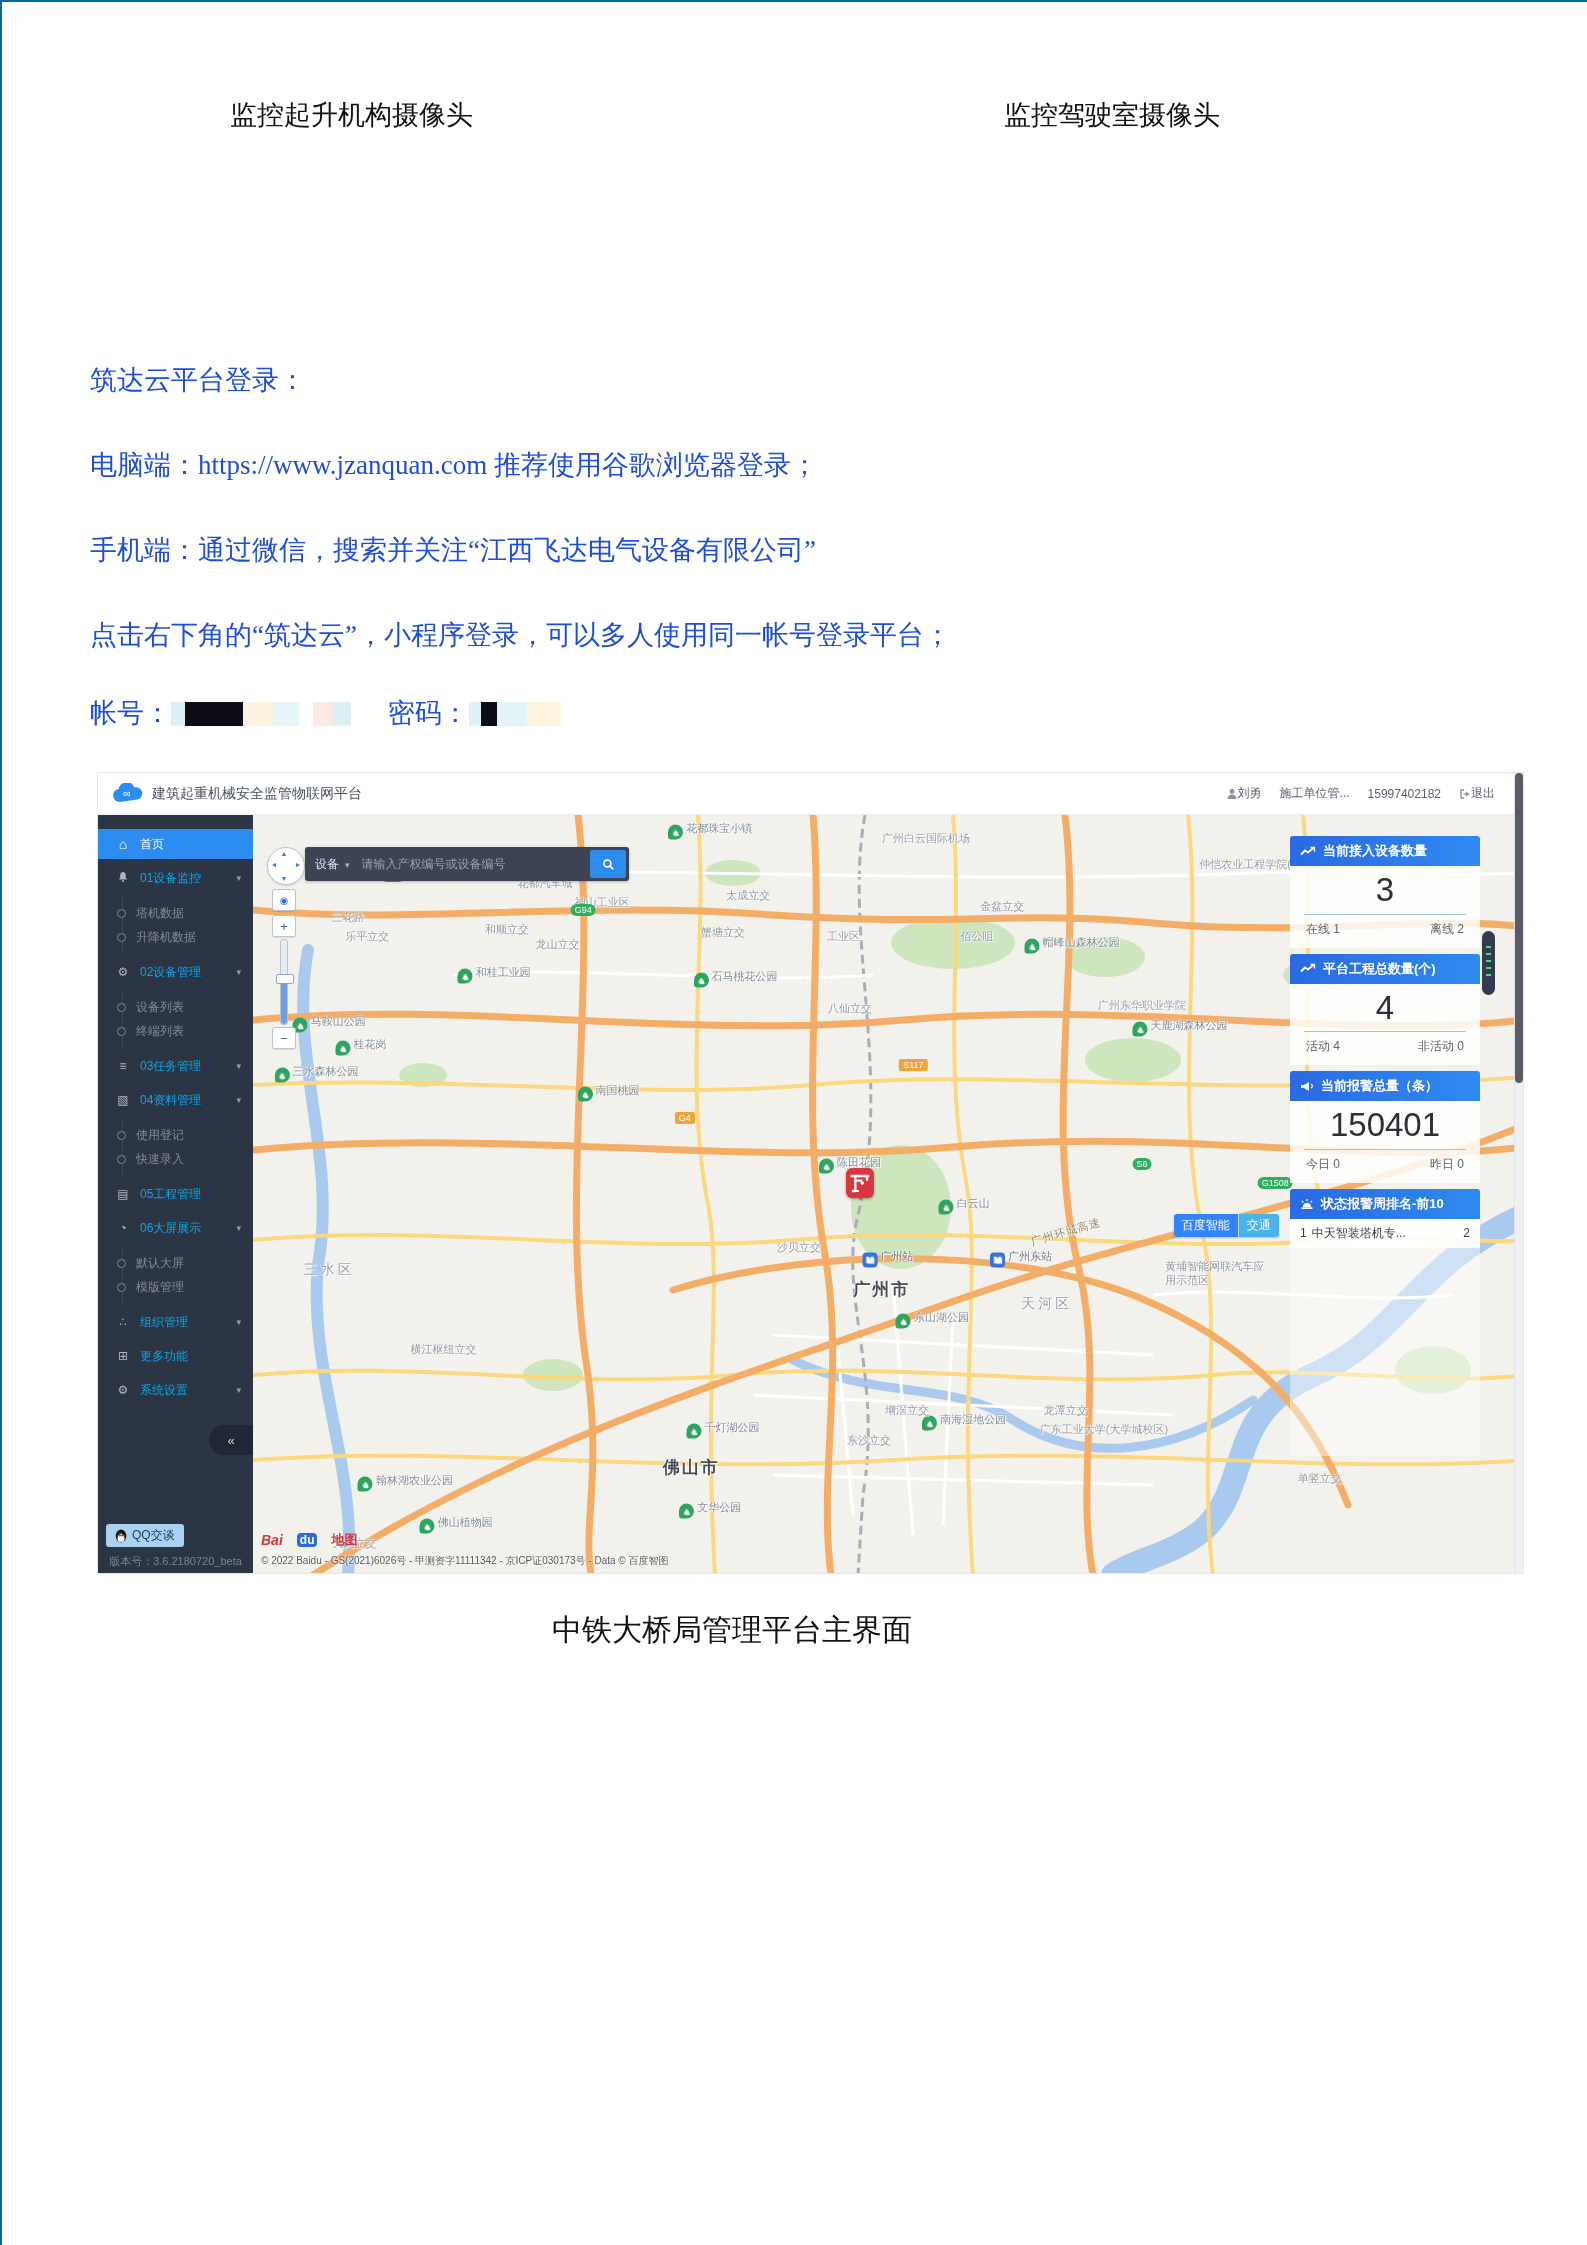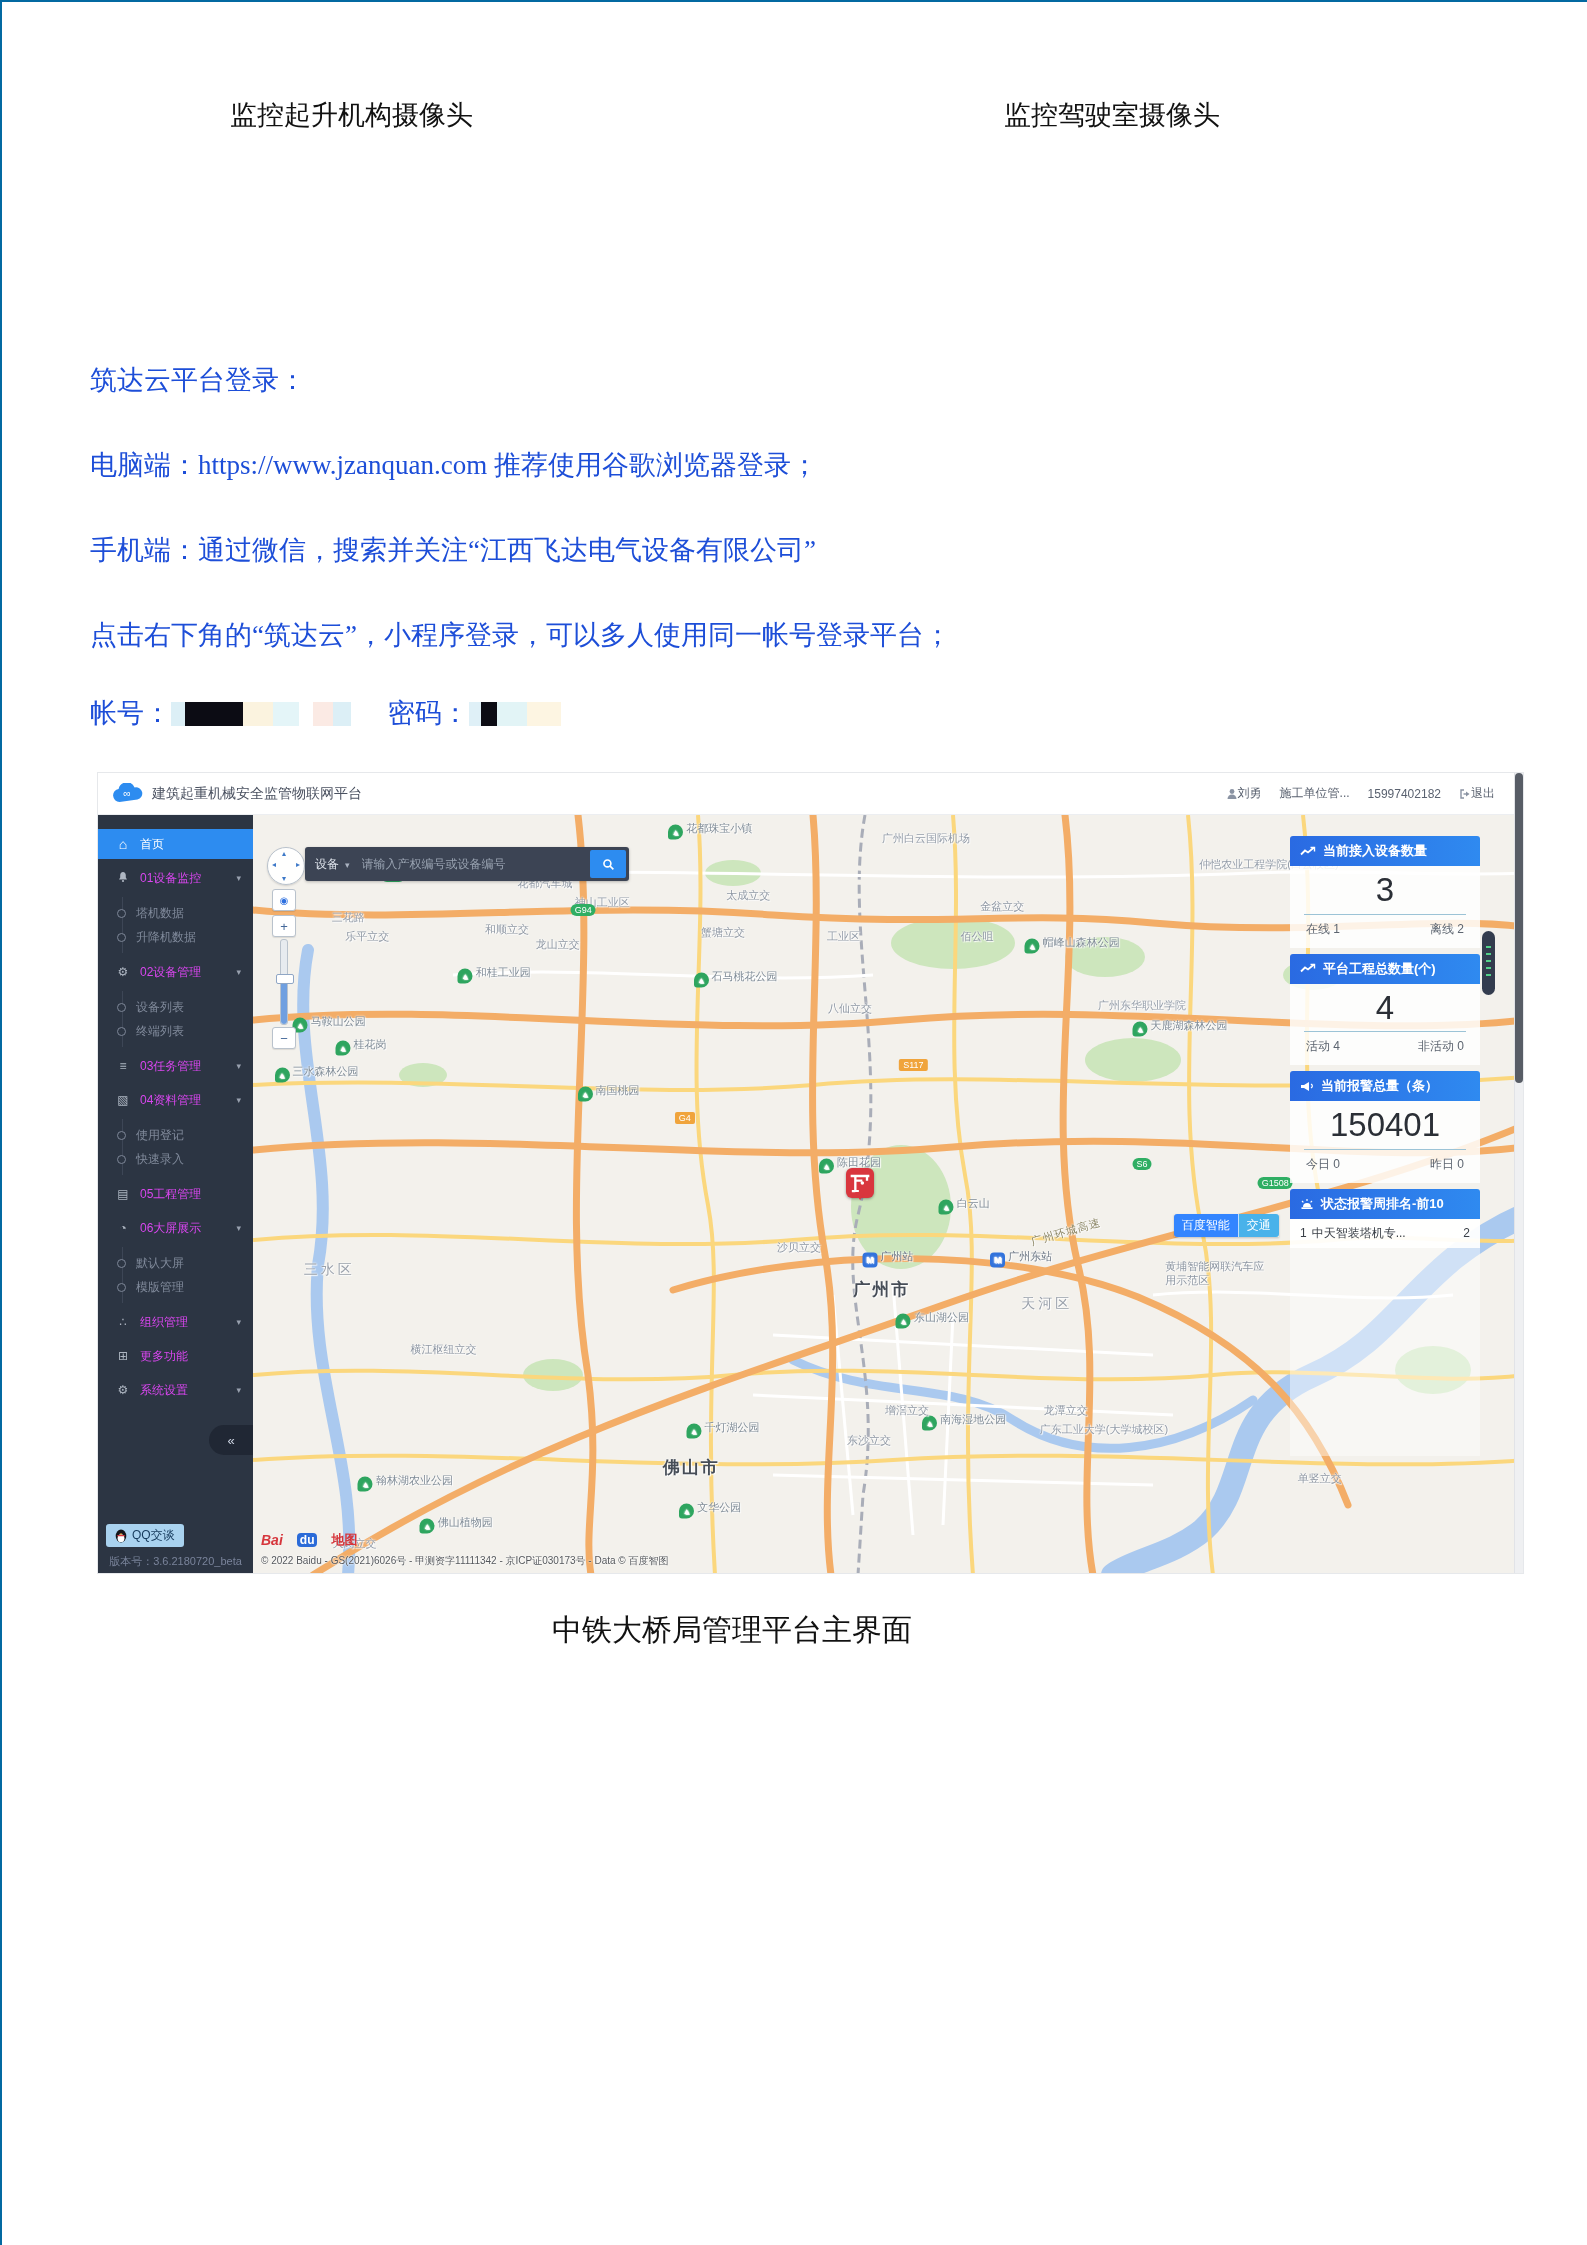--- a/index.html
+++ b/index.html
@@ -26,21 +26,21 @@
   
   .ui-header{position:absolute;left:0;top:0;right:0;height:42px;background:#fff;border-bottom:1px solid #eceef1;
              display:flex;align-items:center;padding:0 14px;box-sizing:border-box;}
   .logo{display:flex;align-items:center;gap:8px;}
   .ui-title{font-size:14px;color:#4a5160;}
   .hdr-right{margin-left:auto;display:flex;align-items:center;gap:0;font-size:12px;color:#5a6270;margin-right:14px;}
   .hdr-right .sep{width:18px;}
   
   .sb{position:absolute;left:0;top:42px;width:155px;bottom:0;background:#2c3543;overflow:hidden;}
   .s-item{height:30px;margin-top:4px;display:flex;align-items:center;padding-left:18px;gap:10px;
-          font-size:12px;color:#d946ef;cursor:pointer;}
+          font-size:12px;color:#0ea5e9;cursor:pointer;}
   .s-item.active{background:#2d8cf0;color:#fff;margin-top:14px;}
   .si{width:14px;text-align:center;color:#aeb6c2;font-size:12px;line-height:1;}
   .ic-home::before{content:"⌂";font-size:14px;}
   .ic-gear::before{content:"⚙";} .ic-tasks::before{content:"≡";} .ic-book::before{content:"▧";}
   .ic-project::before{content:"▤";} .ic-dash::before{content:"◔";} .ic-org::before{content:"∴";}
   .ic-more::before{content:"⊞";} .ic-settings::before{content:"⚙";}
   .s-item.active .si{color:#fff;}
   .chev{margin-left:auto;margin-right:12px;color:#98a0ae;font-size:9px;}
   .chev::after{content:"▾";}
   .s-subs{position:relative;margin:4px 0;padding:4px 0;}

